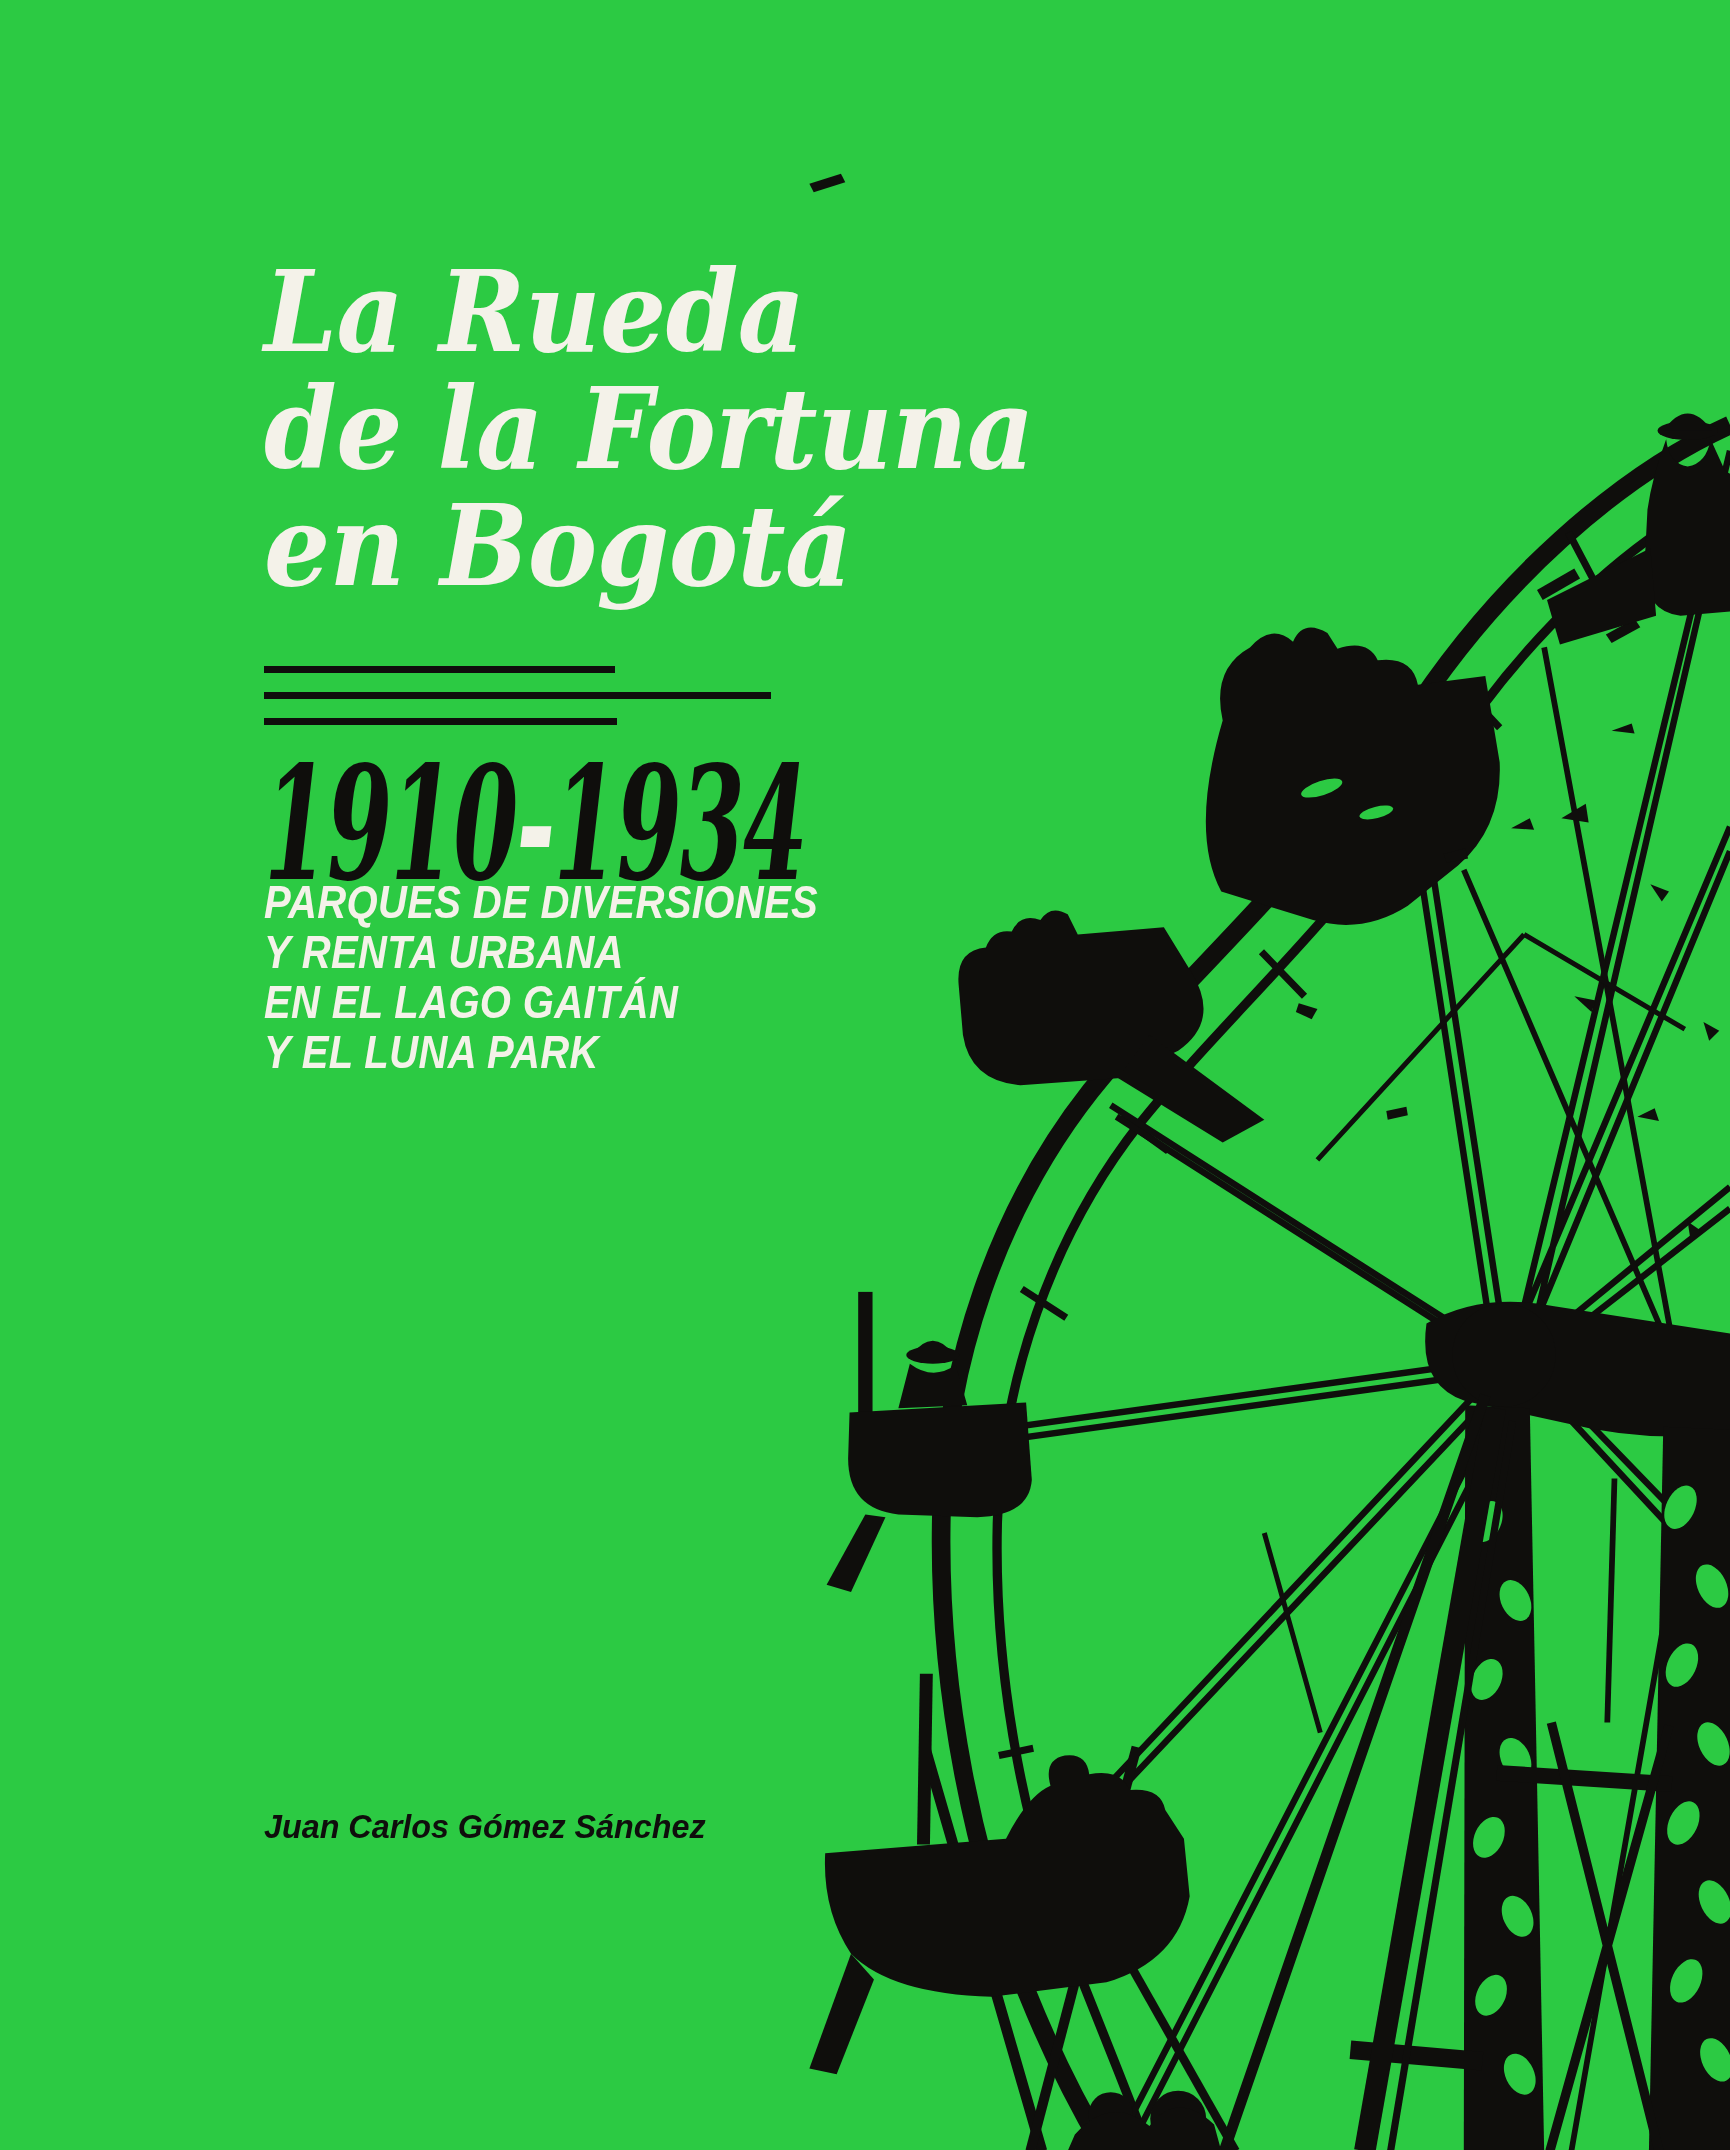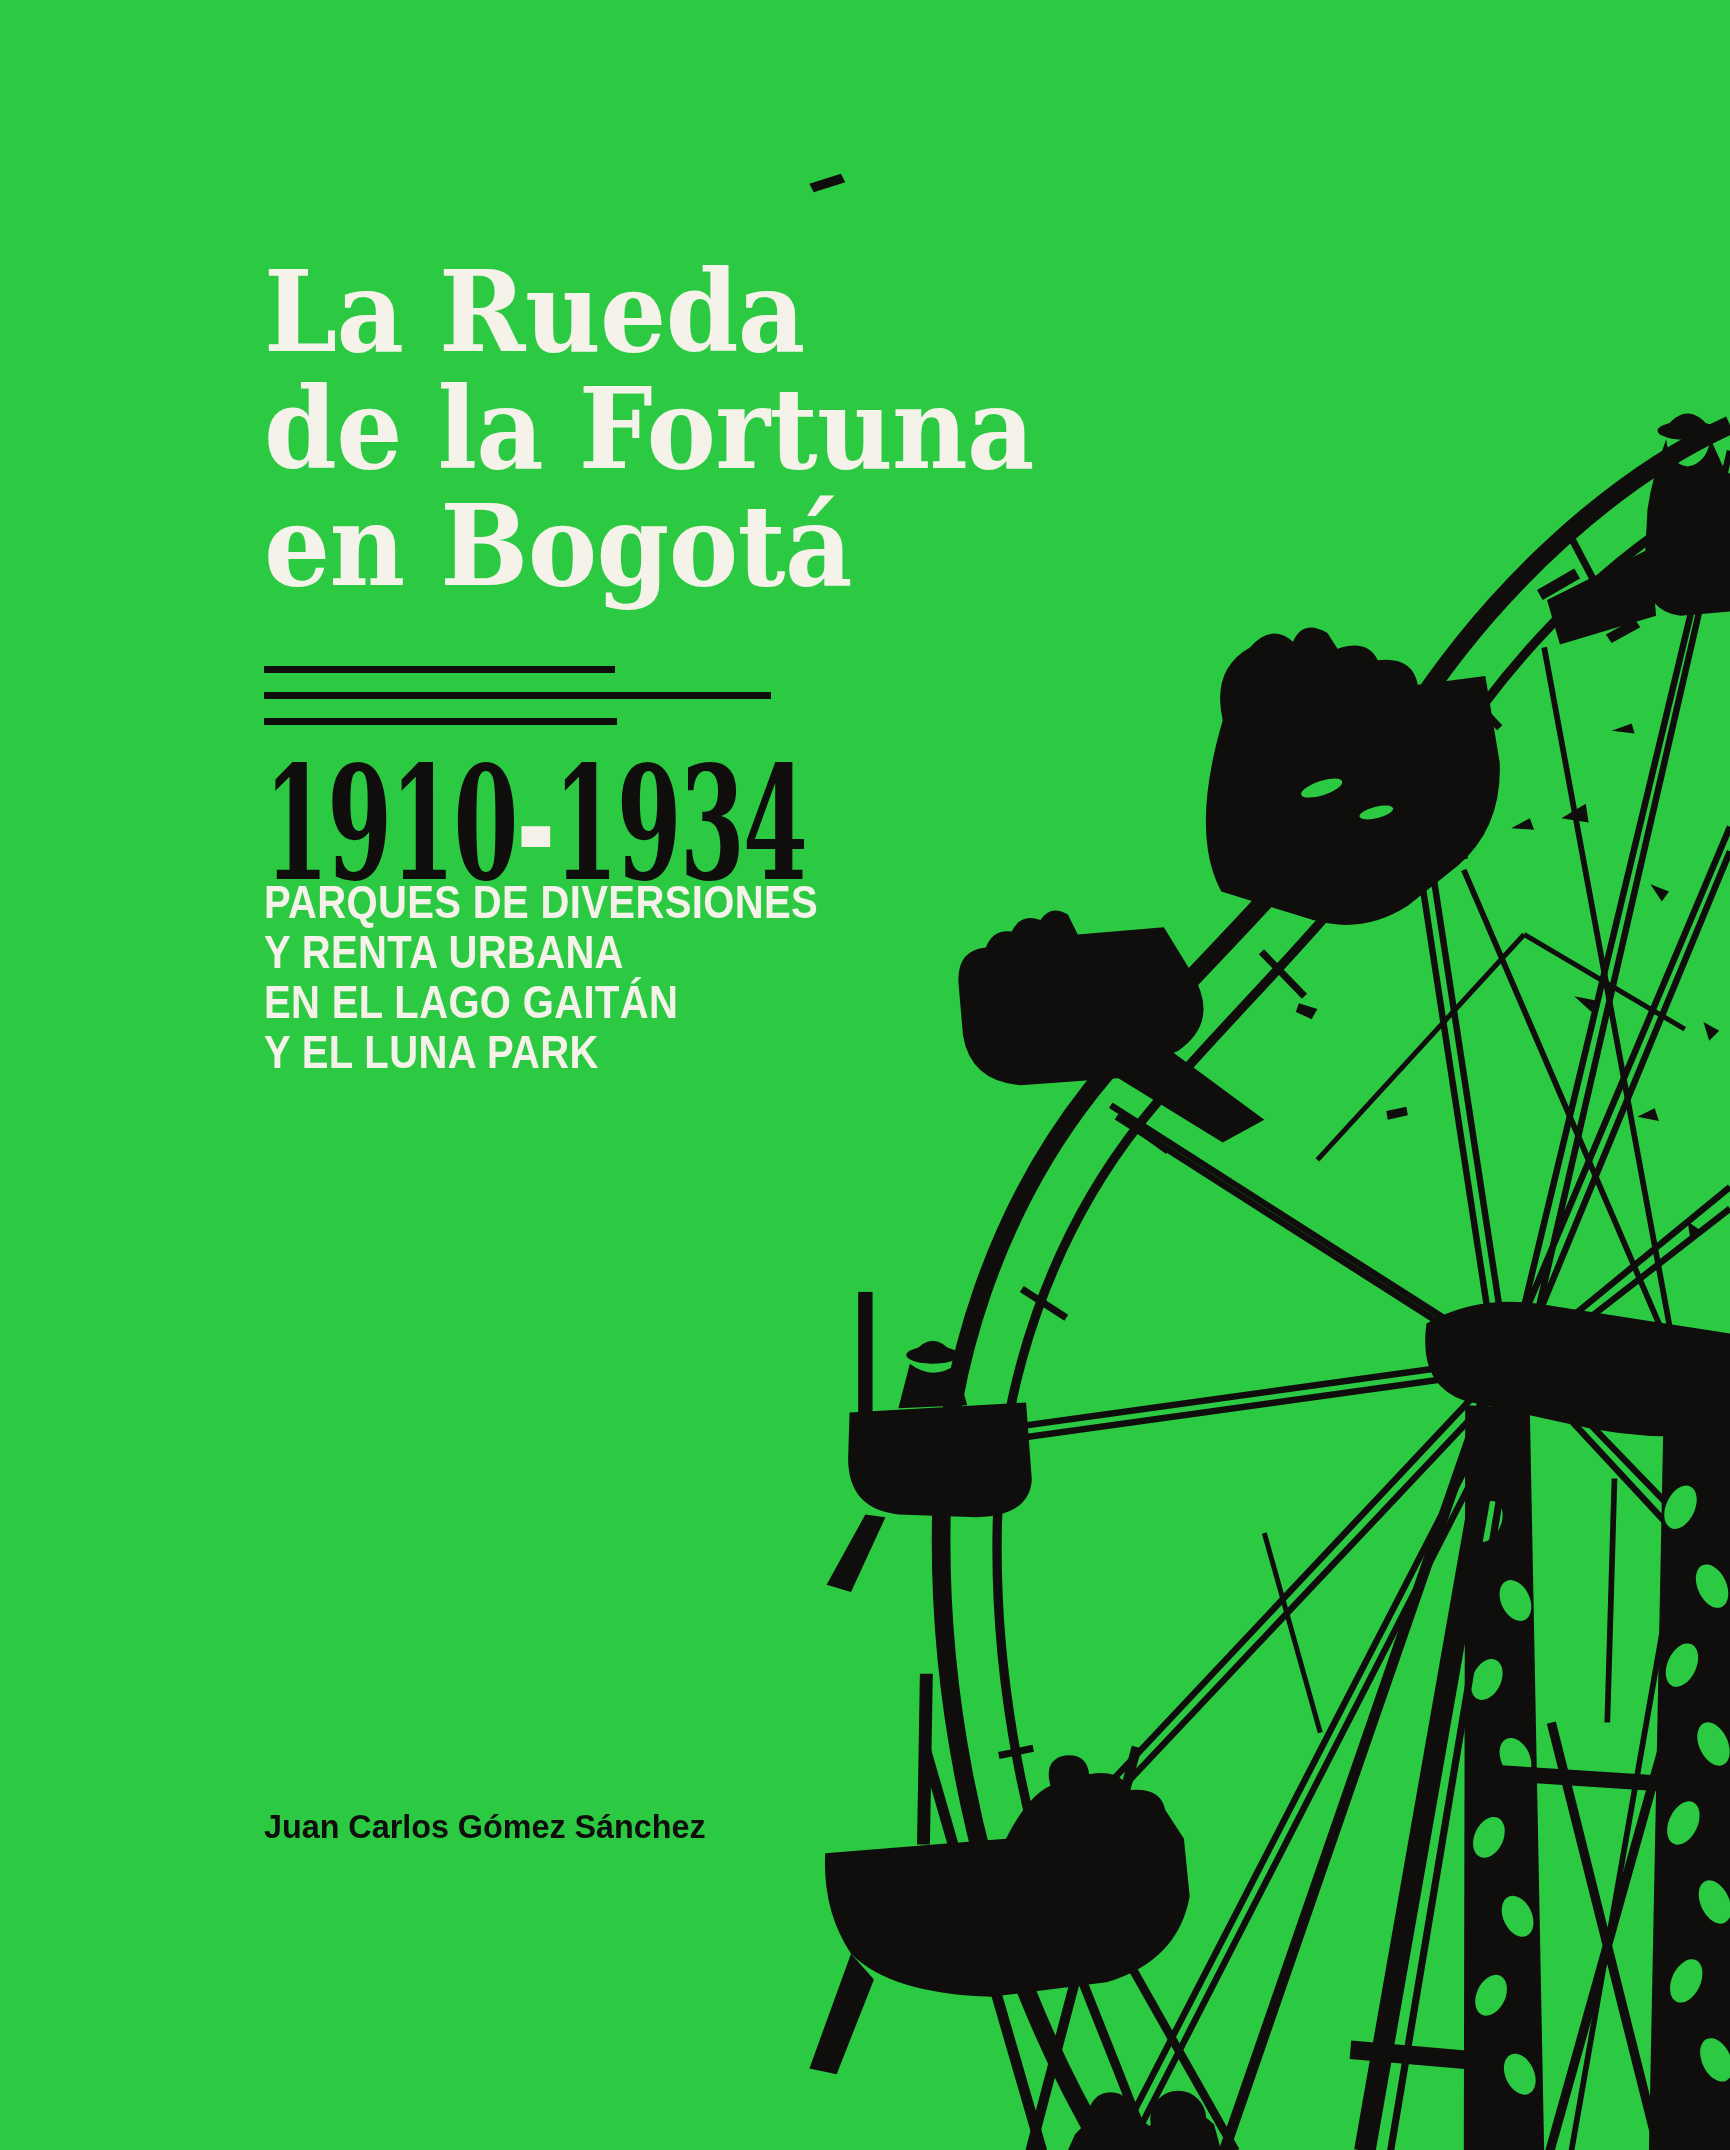--- a/index.html
+++ b/index.html
@@ -8,20 +8,21 @@
     --cream:#f4f2e9;
   }
   *{margin:0;padding:0;box-sizing:border-box;}
   html,body{background:var(--background);}
   body{font-family:"Liberation Sans",sans-serif;}
   .cover{
     position:relative;
     width:1730px;height:2151px;
     overflow:hidden;
     background:var(--background);
+    font-style:italic;
   }
   .wheel-svg{
     position:absolute;inset:0;width:1730px;height:2151px;
     color:var(--ink);
     display:block;
   }
   .title-block{
     position:absolute;left:264px;top:253px;
     font-family:"DejaVu Serif",serif;
     font-weight:bold;

